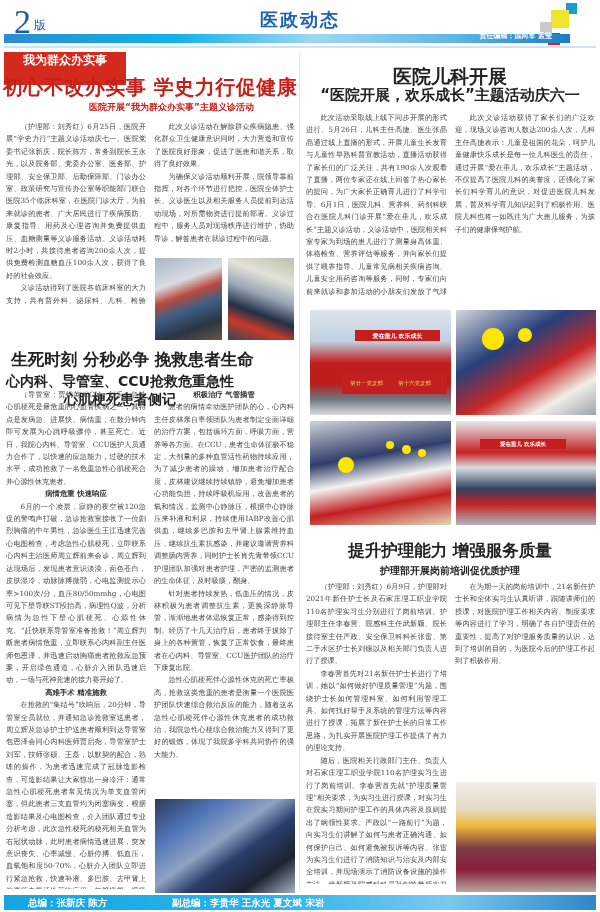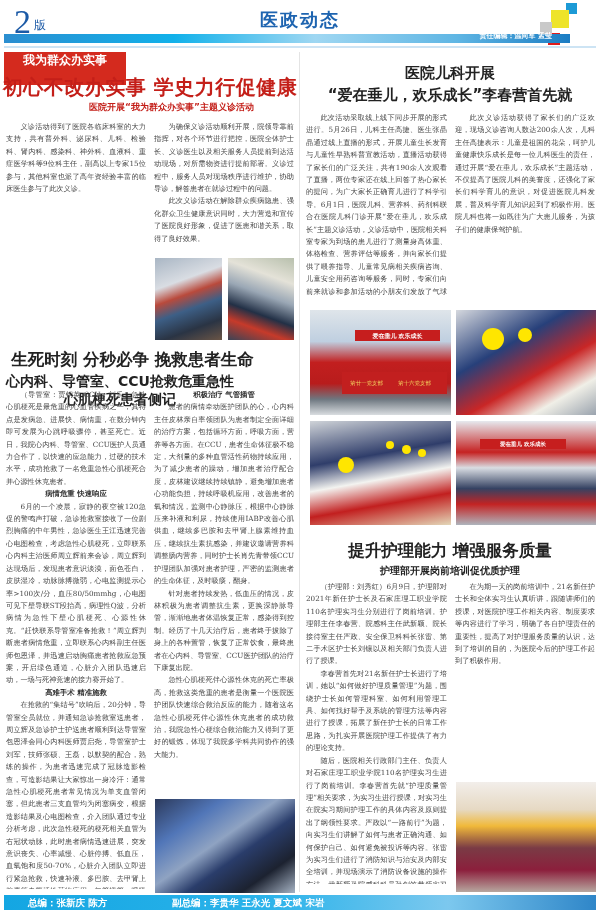--- a/index.html
+++ b/index.html
@@ -52,25 +52,26 @@
   <div class="hdr-title">医政动态</div>
   <span class="hdr-editor">责任编辑：温向军  孟莹</span>
 </div>
 <div class="topline"></div>
 
 <div class="tag">我为群众办实事</div>
 <div class="h1-red" style="top:74px;font-size:20px;letter-spacing:0.5px;">初心不改办实事  学史力行促健康</div>
 <div class="h1-red" style="top:101px;font-size:9px;padding-left:43px;">医院开展“我为群众办实事”主题义诊活动</div>
 
 <div class="col" style="left:6px;top:121px;width:140px;height:186px;overflow:hidden;">
+  <p>（护理部：刘秀红）6月25日，医院开展“学史力行”主题义诊活动庆七一。医院党委书记张新庆，院长陈方，常务副院长王永光，以及院务部、党委办公室、医务部、护理部、安全保卫部、后勤保障部、门诊办公室、政策研究与宣传办公室等职能部门联合医院35个临床科室，在医院门诊大厅，为前来就诊的患者、广大居民进行了疾病预防、康复指导、用药及心理咨询并免费提供血压、血糖测量等义诊服务活动。义诊活动耗时2小时，共接待患者咨询200余人次，提供免费检测血糖血压100余人次，获得了良好的社会效应。</p>
   <p>义诊活动得到了医院各临床科室的大力支持，共有普外科、泌尿科、儿科、检验科、肾内科、感染科、神外科、血液科、重症医学科等9位科主任，副高以上专家15位参与，其他科室也派了高年资经验丰富的临床医生参与了此次义诊。</p>
 </div>
 <div class="col" style="left:154px;top:121px;width:140px;height:186px;overflow:hidden;">
+  <p>此次义诊活动在解除群众疾病隐患、强化群众卫生健康意识同时，大力营造和宣传了医院良好形象，促进了医患和谐关系，取得了良好效果。</p>
   <p>为确保义诊活动顺利开展，院领导靠前指挥，对各个环节进行把控，医院全体护士长、义诊医生以及相关服务人员提前到达活动现场，对所需物资进行提前部署。义诊过程中，服务人员对现场秩序进行维护，协助导诊，解答患者在就诊过程中的问题。</p>
-  <p>此次义诊活动在解除群众疾病隐患、强化群众卫生健康意识同时，大力营造和宣传了医院良好形象，促进了医患和谐关系，取得了良好效果。</p>
 </div>
 
 <div class="photo ph-clinic1" style="left:155px;top:258px;width:67px;height:82px;"></div>
 <div class="photo ph-clinic2" style="left:228px;top:258px;width:66px;height:82px;"></div>
 
 <div class="h1-dark" style="left:0;width:265px;top:349px;font-size:16.5px;">生死时刻 分秒必争 挽救患者生命</div>
 <div class="h1-dark" style="left:0;width:240px;top:373px;font-size:14px;">心内科、导管室、CCU抢救危重急性心肌梗死患者侧记</div>
 
 <div class="col" style="left:6px;top:389px;width:140px;height:500px;overflow:hidden;">
   <p>（导管室：贾钥英 CCU：刘乐）急性心肌梗死是最危重的心血管疾病之一，其特点是发病急、进展快、病情重，在数分钟内即可发展为心跳呼吸骤停，甚至死亡。近日，我院心内科、导管室、CCU医护人员通力合作了，以快速的应急能力，过硬的技术水平，成功抢救了一名危重急性心肌梗死合并心源性休克患者。</p>
@@ -82,22 +83,22 @@
 <div class="col" style="left:154px;top:389px;width:140px;height:430px;overflow:hidden;">
   <p class="sub">积极治疗 气管插管</p>
   <p>患者的病情牵动医护团队的心，心内科主任皮林亲自率领团队为患者制定全面详细的治疗方案，包括循环方面，呼吸方面，营养等各方面。在CCU，患者生命体征极不稳定，大剂量的多种血管活性药物持续应用，为了减少患者的躁动，增加患者治疗配合度，皮林建议继续持续镇静，避免增加患者心功能负担，持续呼吸机应用，改善患者的氧和情况，监测中心静脉压，根据中心静脉压来补液和利尿，持续使用IABP改善心肌供血，继续多巴胺和去甲肾上腺素维持血压，继续抗生素抗感染，并建议邀请营养科调整肠内营养，同时护士长肖先青带领CCU护理团队加强对患者护理，严密的监测患者的生命体征，及时吸痰，翻身。</p>
   <p>针对患者持续发热，低血压的情况，皮林积极为患者调整抗生素，更换深静脉导管，渐渐地患者体温恢复正常，感染得到控制。经历了十几天治疗后，患者终于拔除了身上的各种置管，恢复了正常饮食，最终患者在心内科、导管室、CCU医护团队的治疗下康复出院。</p>
   <p>急性心肌梗死伴心源性休克的死亡率极高，抢救这类危重的患者是衡量一个医院医护团队快速综合救治反应的能力，随着这名急性心肌梗死伴心源性休克患者的成功救治，我院急性心梗综合救治能力又得到了更好的锻炼，体现了我院多学科共同协作的强大能力。</p>
 </div>
 <div class="photo ph-cath" style="left:155px;top:799px;width:140px;height:94px;"></div>
 
 <div style="position:absolute;left:299px;top:52px;width:1px;height:840px;background:#e4e4e4;"></div>
 
-<div class="h1-dark" style="left:300px;width:300px;top:64px;font-size:15px;">医院儿科开展</div>
-<div class="h1-dark" style="left:300px;width:300px;top:86px;font-size:15px;">“爱在垂儿，欢乐成长”李春营首先就</div>
+<div class="h1-dark" style="left:300px;width:300px;top:64px;font-size:19px;">医院儿科开展</div>
+<div class="h1-dark" style="left:300px;width:300px;top:86px;font-size:15px;">“医院开展，欢乐成长”主题活动庆六一</div>
 
 <div class="col" style="left:306px;top:112px;width:141px;height:186px;overflow:hidden;">
   <p>此次活动采取线上线下同步开展的形式进行。5月26日，儿科主任高捷、医生张晶晶通过线上直播的形式，开展儿童生长发育与儿童性早熟科普宣教活动，直播活动获得了家长们的广泛关注，共有190余人次观看了直播，两位专家还在线上回答了热心家长的提问，为广大家长正确育儿进行了科学引导。6月1日，医院儿科、营养科、药剂科联合在医院儿科门诊开展“爱在垂儿，欢乐成长”主题义诊活动，义诊活动中，医院相关科室专家为到场的患儿进行了测量身高体重、体格检查、营养评估等服务，并向家长们提供了喂养指导、儿童常见病相关疾病咨询、儿童安全用药咨询等服务，同时，专家们向前来就诊和参加活动的小朋友们发放了气球和小礼品。</p>
 </div>
 <div class="col" style="left:455px;top:112px;width:140px;height:162px;overflow:hidden;">
   <p>此次义诊活动获得了家长们的广泛欢迎，现场义诊咨询人数达200余人次，儿科主任高捷表示：儿童是祖国的花朵，呵护儿童健康快乐成长是每一位儿科医生的责任，通过开展“爱在垂儿，欢乐成长”主题活动，不仅提高了医院儿科的美誉度，还强化了家长们科学育儿的意识，对促进医院儿科发展，普及科学育儿知识起到了积极作用。医院儿科也将一如既往为广大患儿服务，为孩子们的健康保驾护航。</p>
 </div>
 
 <div class="photo ph-peds1" style="left:310px;top:310px;width:141px;height:105px;">
   <div style="position:absolute;left:45px;top:20px;width:85px;height:11px;background:#c61e1e;color:#fff;font-size:6px;line-height:11px;text-align:center;font-family:'DejaVu Sans',sans-serif;font-weight:bold;">爱在垂儿 欢乐成长</div>

